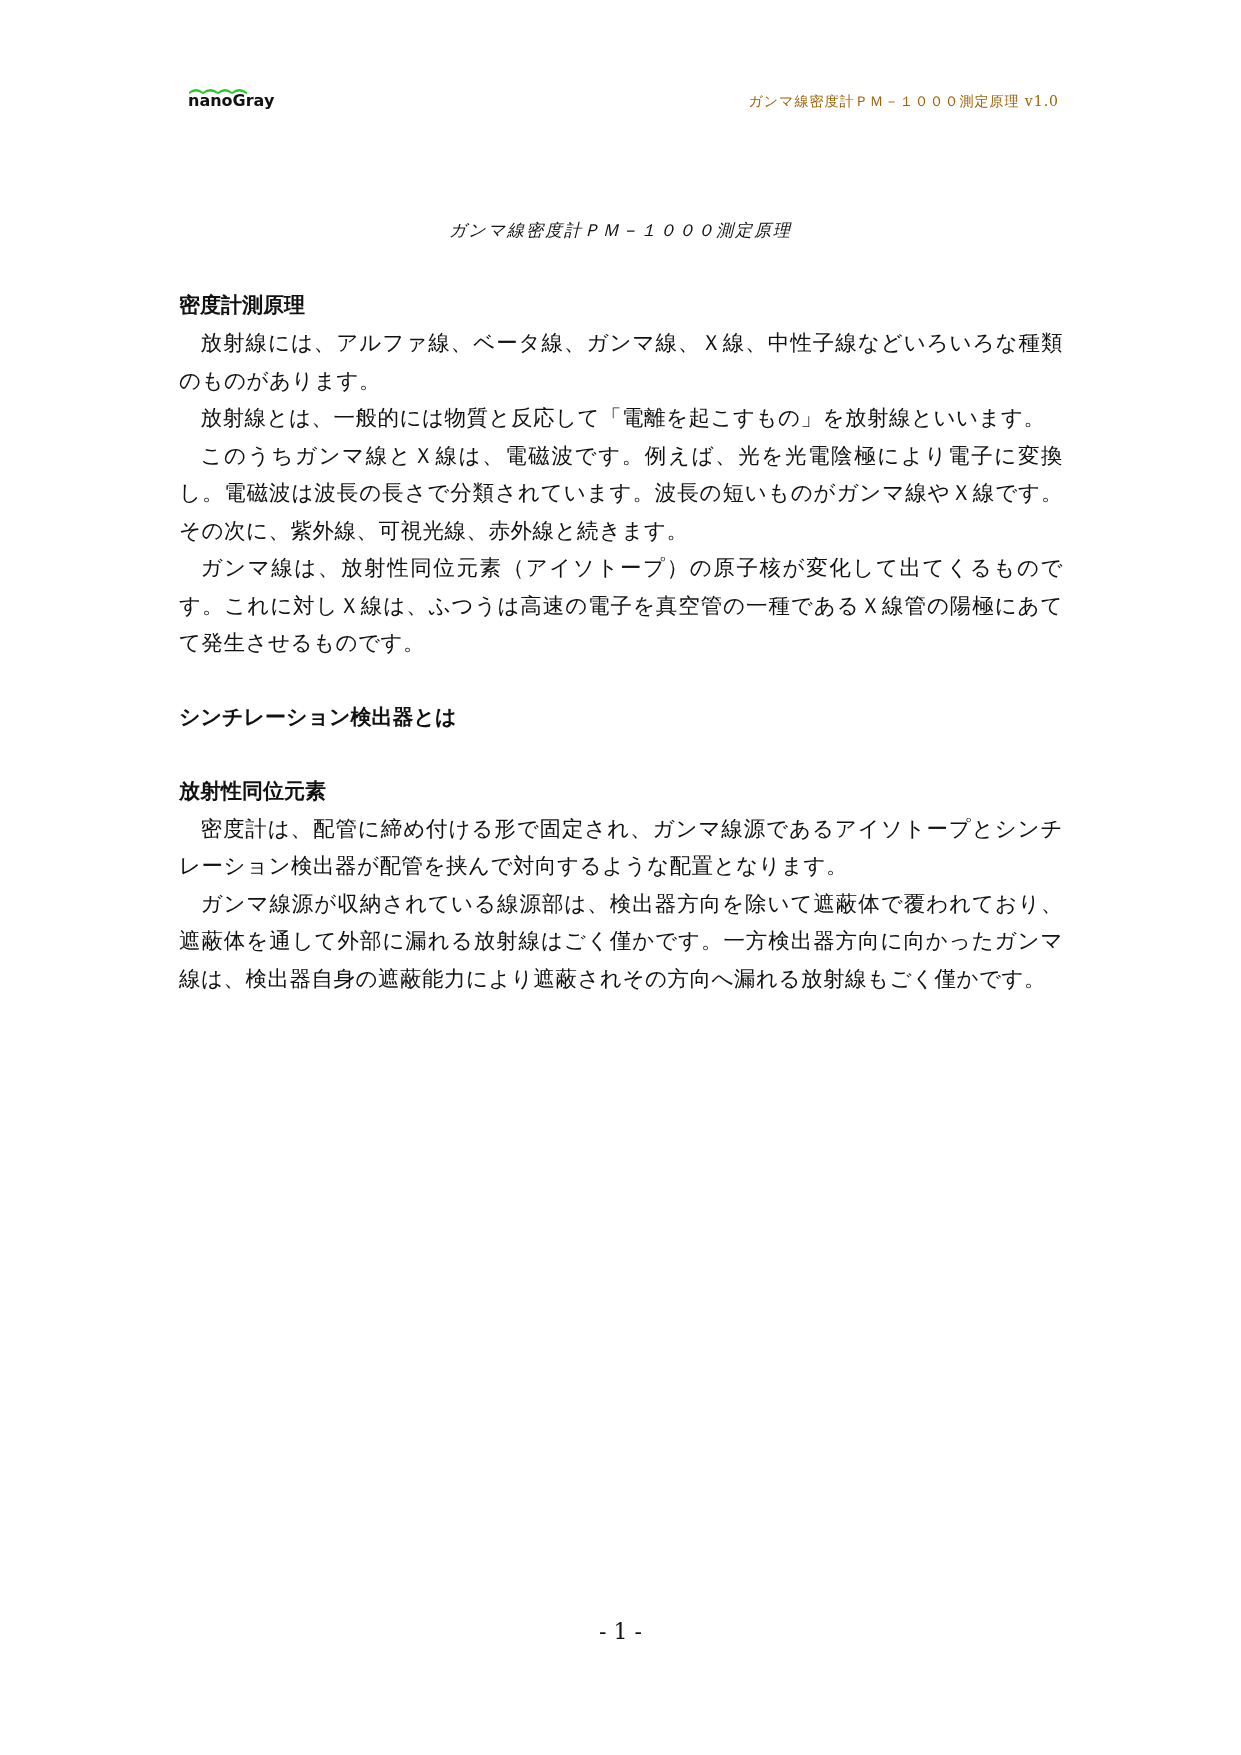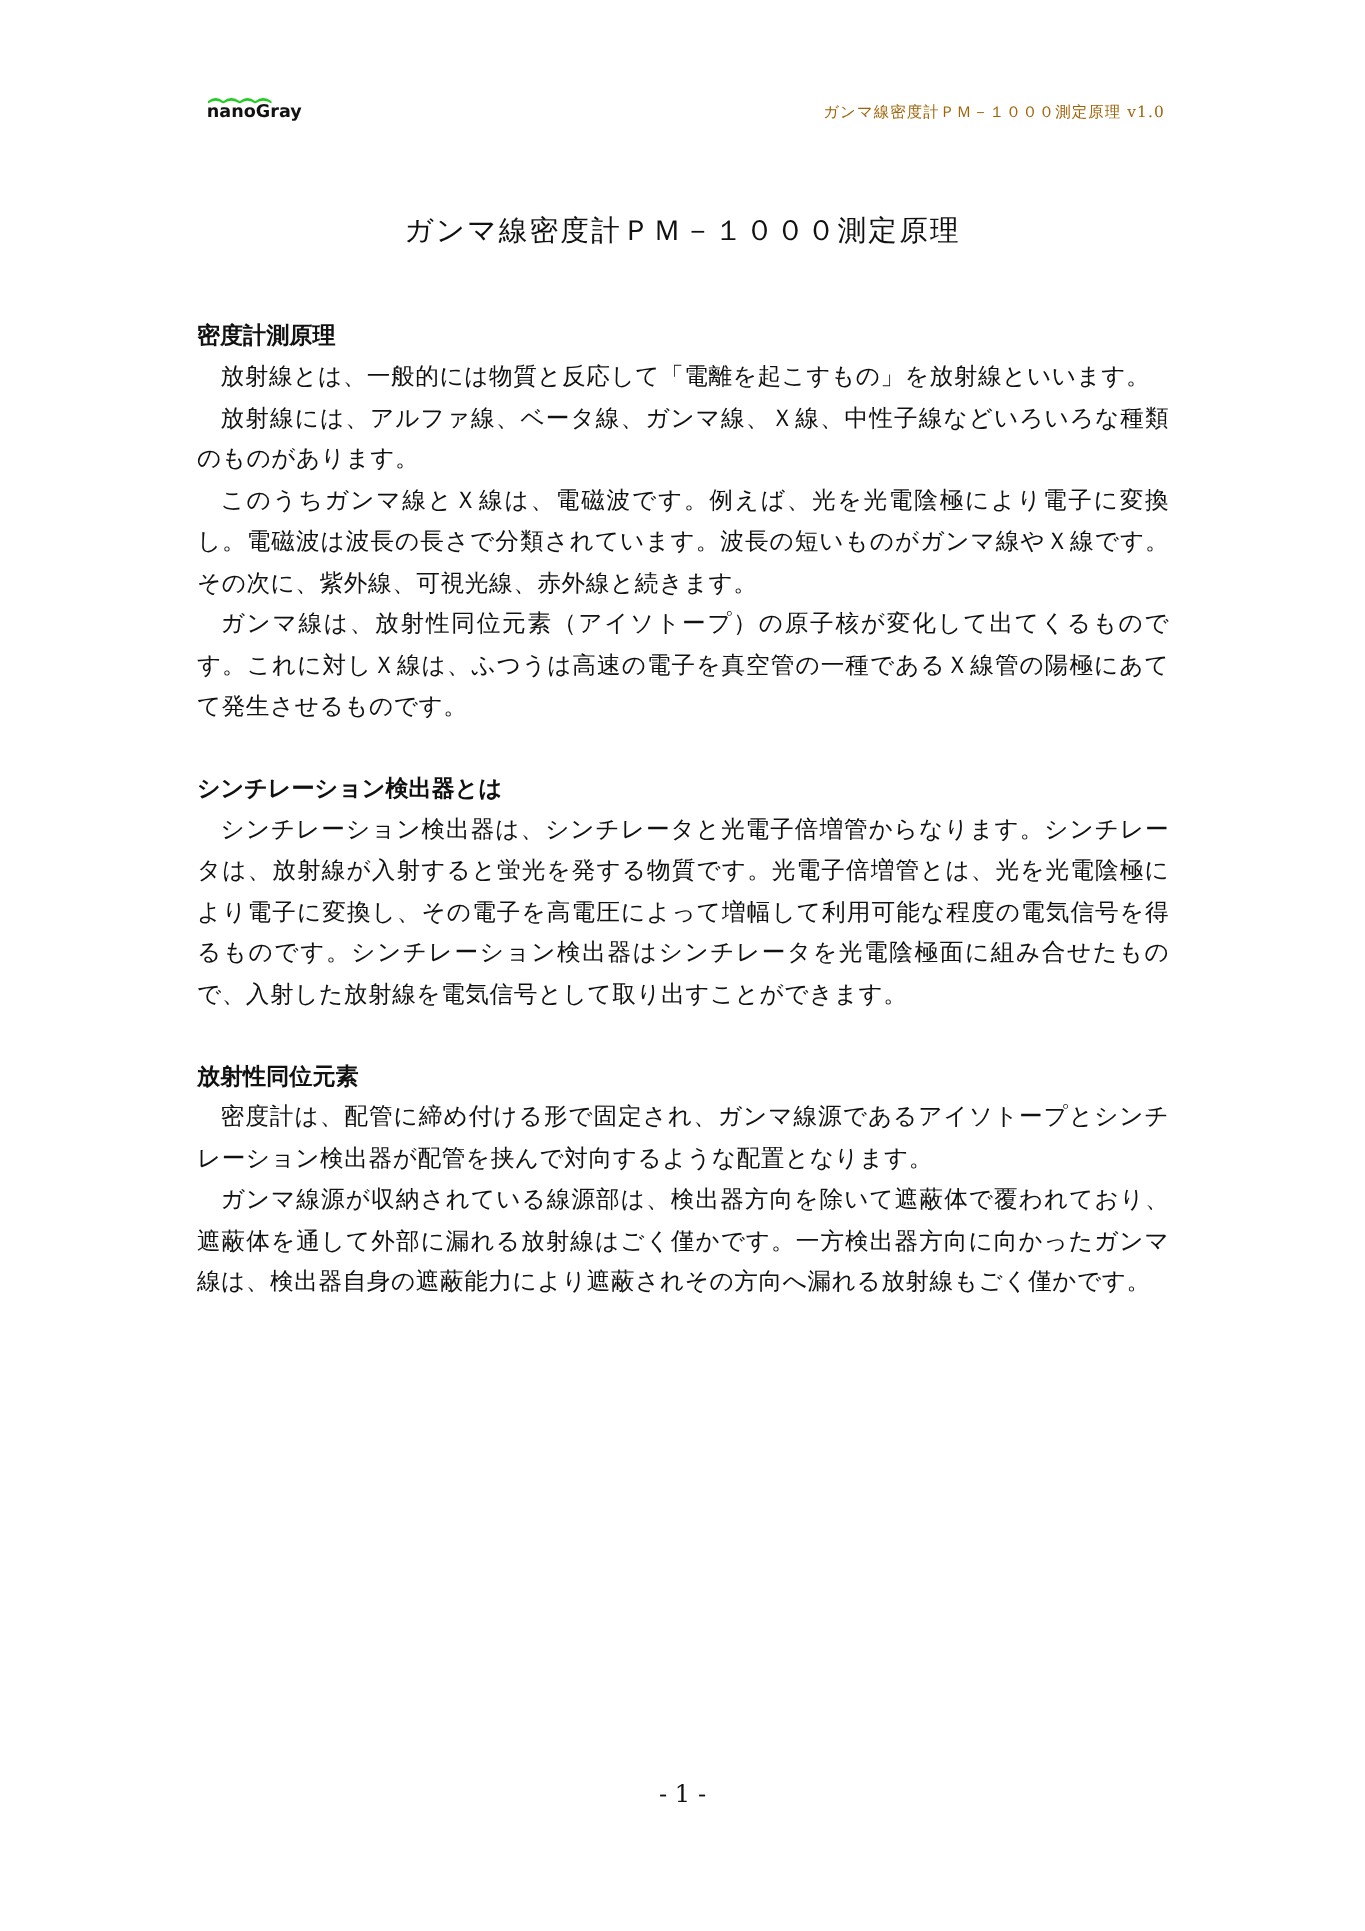--- a/index.html
+++ b/index.html
@@ -3,21 +3,21 @@
 <meta charset="utf-8">
 <style>
   html, body { margin: 0; padding: 0; background: #ffffff; }
   body { width: 1241px; height: 1755px; position: relative; overflow: hidden;
          font-family: "DejaVu Serif", "Liberation Serif", serif; color: #111; }
   .logo { position: absolute; left: 188px; top: 86px; height: 34px; }
   .logo-wave { position: absolute; left: 1px; top: 0px; width: 58px; height: 8px; }
   .logo-text { position: absolute; left: 0; top: 5px; font-family: "DejaVu Sans", "Liberation Sans", sans-serif;
                font-weight: bold; font-size: 16px; letter-spacing: 0px; color: #111; white-space: nowrap; }
   .header-right { position: absolute; right: 182px; top: 93px; font-size: 14px; color: #a16207; letter-spacing: 1px; white-space: nowrap; }
-  .doc-title { position: absolute; left: 0; right: 0; top: 192px; text-align: center; font-size: 26px; letter-spacing: 2px; color: #111; }
+  .doc-title { position: absolute; left: 0; right: 0; top: 219px; text-align: center; font-size: 17px; letter-spacing: 2px; color: #111; font-style: italic; }
   .content { position: absolute; left: 179px; width: 884px; top: 287px; }
   .sec-h { font-family: "DejaVu Sans", "Liberation Sans", sans-serif; font-weight: bold; font-size: 21px; line-height: 37px; margin: 0; color: #111; }
   .para { font-size: 21.5px; line-height: 37.5px; margin: 0; text-indent: 1em; text-align: justify; letter-spacing: 0.5px; }
   .gap { height: 37px; }
   .page-num { position: absolute; left: 0; right: 0; top: 1619px; text-align: center; font-size: 22px; color: #111; }
 </style>
 </head>
 <body>
 
 <div class="logo">
@@ -27,29 +27,28 @@
   <span class="logo-text">nanoGray</span>
 </div>
 
 <div class="header-right">ガンマ線密度計ＰＭ－１０００測定原理 v1.0</div>
 
 <div class="doc-title">ガンマ線密度計ＰＭ－１０００測定原理</div>
 
 <div class="content">
   <section>
     <h2 class="sec-h">密度計測原理</h2>
+    <p class="para">放射線には、アルファ線、ベータ線、ガンマ線、Ｘ線、中性子線などいろいろな種類のものがあります。</p>
     <p class="para">放射線とは、一般的には物質と反応して「電離を起こすもの」を放射線といいます。</p>
-    <p class="para">放射線には、アルファ線、ベータ線、ガンマ線、Ｘ線、中性子線などいろいろな種類のものがあります。</p>
     <p class="para">このうちガンマ線とＸ線は、電磁波です。例えば、光を光電陰極により電子に変換し。電磁波は波長の長さで分類されています。波長の短いものがガンマ線やＸ線です。その次に、紫外線、可視光線、赤外線と続きます。</p>
     <p class="para">ガンマ線は、放射性同位元素（アイソトープ）の原子核が変化して出てくるものです。これに対しＸ線は、ふつうは高速の電子を真空管の一種であるＸ線管の陽極にあてて発生させるものです。</p>
   </section>
   <div class="gap"></div>
   <section>
     <h2 class="sec-h">シンチレーション検出器とは</h2>
-    <p class="para">シンチレーション検出器は、シンチレータと光電子倍増管からなります。シンチレータは、放射線が入射すると蛍光を発する物質です。光電子倍増管とは、光を光電陰極により電子に変換し、その電子を高電圧によって増幅して利用可能な程度の電気信号を得るものです。シンチレーション検出器はシンチレータを光電陰極面に組み合せたもので、入射した放射線を電気信号として取り出すことができます。</p>
   </section>
   <div class="gap"></div>
   <section>
     <h2 class="sec-h">放射性同位元素</h2>
     <p class="para">密度計は、配管に締め付ける形で固定され、ガンマ線源であるアイソトープとシンチレーション検出器が配管を挟んで対向するような配置となります。</p>
     <p class="para">ガンマ線源が収納されている線源部は、検出器方向を除いて遮蔽体で覆われており、遮蔽体を通して外部に漏れる放射線はごく僅かです。一方検出器方向に向かったガンマ線は、検出器自身の遮蔽能力により遮蔽されその方向へ漏れる放射線もごく僅かです。</p>
   </section>
 </div>
 
 <div class="page-num">- 1 -</div>

